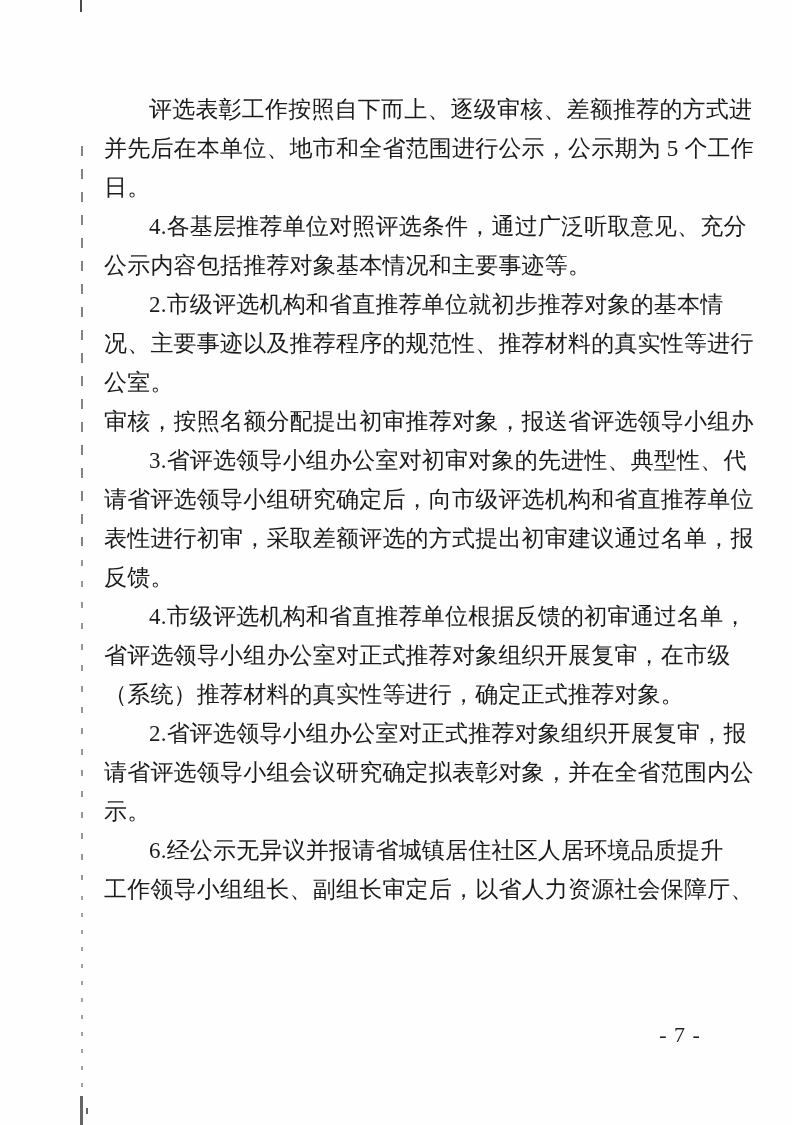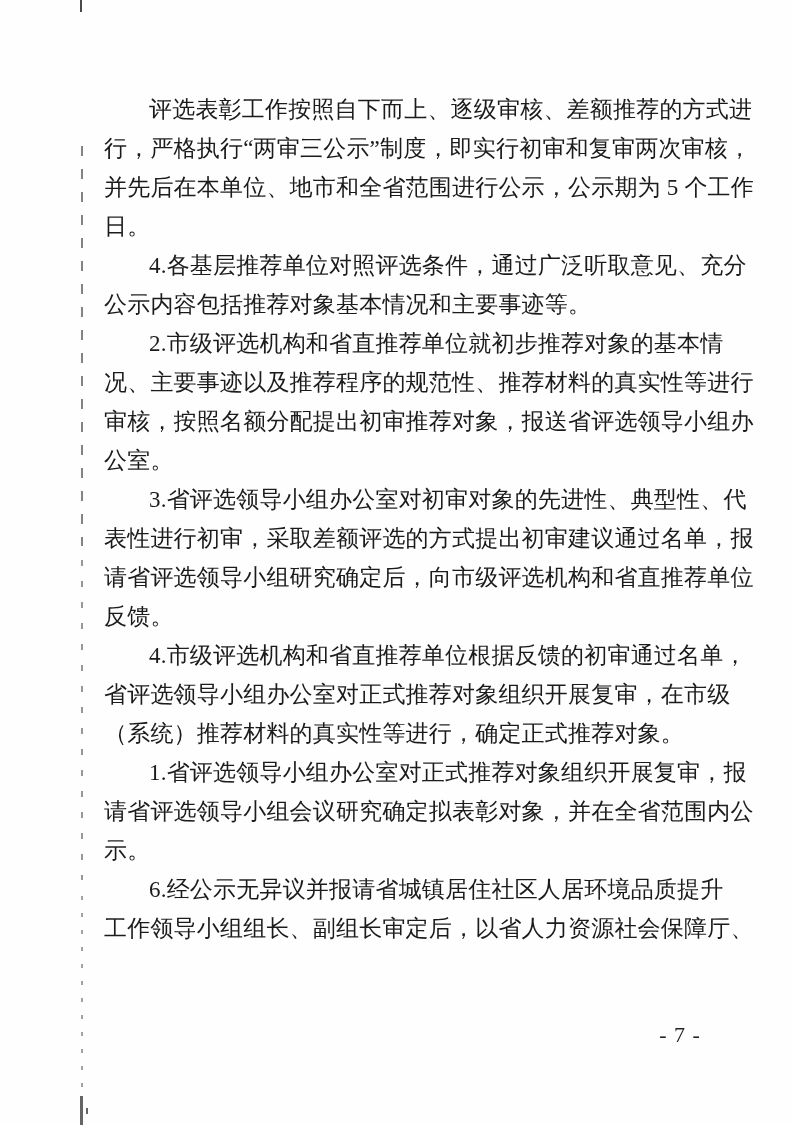--- a/index.html
+++ b/index.html
@@ -98,42 +98,41 @@
   <div class="artifact tick-top"></div>
   <div class="artifact dash-a"></div>
   <div class="artifact dash-b"></div>
   <div class="artifact dash-c"></div>
   <div class="artifact dash-d"></div>
   <div class="artifact dot-e"></div>
 
   <div class="doc-body">
 
     <div class="ln first">评选表彰工作按照自下而上、逐级审核、差额推荐的方式进</div>
-    <div class="ln">行，严格执行“两审三公示”制度，即实行初审和复审两次审核，</div>
     <div class="ln">并先后在本单位、地市和全省范围进行公示，公示期为 5 个工作</div>
     <div class="ln end">日。</div>
 
     <div class="ln first">4.各基层推荐单位对照评选条件，通过广泛听取意见、充分</div>
     <div class="ln end">公示内容包括推荐对象基本情况和主要事迹等。</div>
 
     <div class="ln first">2.市级评选机构和省直推荐单位就初步推荐对象的基本情</div>
     <div class="ln">况、主要事迹以及推荐程序的规范性、推荐材料的真实性等进行</div>
+    <div class="ln end">公室。</div>
     <div class="ln">审核，按照名额分配提出初审推荐对象，报送省评选领导小组办</div>
-    <div class="ln end">公室。</div>
 
     <div class="ln first">3.省评选领导小组办公室对初审对象的先进性、典型性、代</div>
+    <div class="ln">请省评选领导小组研究确定后，向市级评选机构和省直推荐单位</div>
     <div class="ln">表性进行初审，采取差额评选的方式提出初审建议通过名单，报</div>
-    <div class="ln">请省评选领导小组研究确定后，向市级评选机构和省直推荐单位</div>
     <div class="ln end">反馈。</div>
 
     <div class="ln first">4.市级评选机构和省直推荐单位根据反馈的初审通过名单，</div>
     <div class="ln">省评选领导小组办公室对正式推荐对象组织开展复审，在市级</div>
     <div class="ln end">（系统）推荐材料的真实性等进行，确定正式推荐对象。</div>
 
-    <div class="ln first">1.省评选领导小组办公室对正式推荐对象组织开展复审，报</div>
+    <div class="ln first">2.省评选领导小组办公室对正式推荐对象组织开展复审，报</div>
     <div class="ln">请省评选领导小组会议研究确定拟表彰对象，并在全省范围内公</div>
     <div class="ln end">示。</div>
 
     <div class="ln first">6.经公示无异议并报请省城镇居住社区人居环境品质提升</div>
     <div class="ln">工作领导小组组长、副组长审定后，以省人力资源社会保障厅、</div>
 
   </div>
 
   <div class="page-number">- 7 -</div>
 

